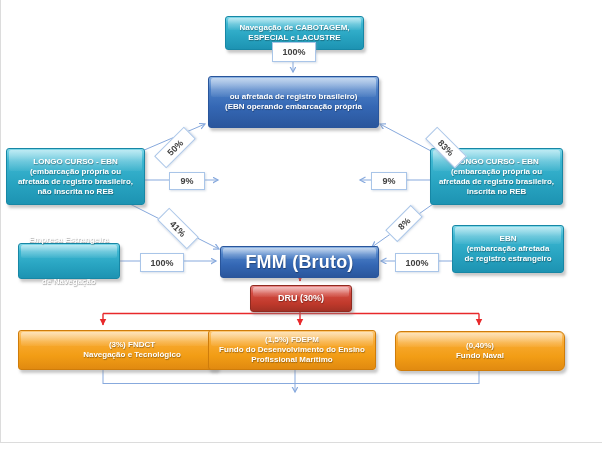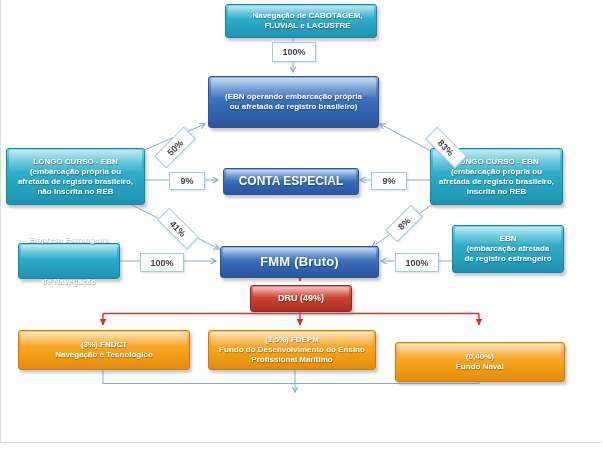--- a/index.html
+++ b/index.html
@@ -34,21 +34,21 @@
     border:1px solid #29559b; font-weight:bold;
   }
   .red {
     background:linear-gradient(to bottom,#ea8a8a 0%,#d24a40 30%,#c0392b 70%,#a33125 100%);
     border:1px solid #8f2a20; font-weight:bold; font-size:9px;
   }
   .orange {
     background:linear-gradient(to bottom,#fdc978 0%,#f8a930 28%,#f29d15 65%,#e18a10 100%);
     border:1px solid #cf7c0a; font-weight:bold; font-size:8px;
   }
-  .title-lg { font-size:13px; letter-spacing:0.2px; }
+  .title-lg { font-size:18px; letter-spacing:0.2px; }
   .title-md { font-size:12px; }
   .sub-sm { font-size:8px; }
   .pct {
     position:absolute; z-index:3; background:#fff; border:1px solid #a9c5e8;
     color:#404040; font-size:9px; font-weight:bold;
     display:flex; align-items:center; justify-content:center;
     box-shadow:1px 1px 2px rgba(140,160,190,0.35);
   }
   .rot45  { transform:rotate(45deg); }
   .rotm45 { transform:rotate(-45deg); }
@@ -81,40 +81,37 @@
     <path d="M103,368 L103,384 M479,368 L479,384 M103,383.5 L479,383.5" stroke="#87a9dd" stroke-width="1" fill="none"></path>
     <path d="M295,368 L295,392" stroke="#87a9dd" stroke-width="1" fill="none" marker-end="url(#ab)"></path>
 
     <path d="M300,277 L300,281" stroke="#e8292b" stroke-width="2" fill="none" marker-end="url(#ar)"></path>
     <path d="M300,310 L300,313.5 M103,313.5 L479,313.5" stroke="#e8292b" stroke-width="1.4" fill="none"></path>
     <path d="M103,313.5 L103,325" stroke="#e8292b" stroke-width="1.4" fill="none" marker-end="url(#ar)"></path>
     <path d="M300,313.5 L300,325" stroke="#e8292b" stroke-width="1.4" fill="none" marker-end="url(#ar)"></path>
     <path d="M479,313.5 L479,325" stroke="#e8292b" stroke-width="1.4" fill="none" marker-end="url(#ar)"></path>
   </svg>
 
-  <div class="box teal" style="left:225px; top:4px; width:137px; height:32px;padding-left:13px;">
+  <div class="box teal" style="left:225px; top:16px; width:137px; height:32px;">
     <span>Navegação de CABOTAGEM,</span>
-    <span>FLUVIAL e LACUSTRE</span>
+    <span>ESPECIAL e LACUSTRE</span>
   </div>
 
   <div class="box blue" style="left:208px; top:76px; width:169px; height:50px;">
+    <span class="sub-sm">ou afretada de registro brasileiro)</span>
     <span class="sub-sm">(EBN operando embarcação própria</span>
-    <span class="sub-sm">ou afretada de registro brasileiro)</span>
   </div>
 
   <div class="box teal" style="left:6px; top:148px; width:137px; height:55px;">
     <span>LONGO CURSO - EBN</span>
     <span>(embarcação própria ou</span>
     <span>afretada de registro brasileiro,</span>
     <span>não inscrita no REB</span>
   </div>
 
-  <div class="box blue" style="left:223px; top:168px; width:134px; height:25px;">
-    <span class="title-md">CONTA ESPECIAL</span>
-  </div>
 
   <div class="box teal" style="left:430px; top:148px; width:131px; height:55px;">
     <span>LONGO CURSO - EBN</span>
     <span>(embarcação própria ou</span>
     <span>afretada de registro brasileiro,</span>
     <span>inscrita no REB</span>
   </div>
 
   <div class="box teal" style="left:18px; top:243px; width:100px; height:34px;gap:32px;">
     <span>Empresa Estrangeira</span>
@@ -125,35 +122,35 @@
     <span class="title-lg">FMM (Bruto)</span>
   </div>
 
   <div class="box teal" style="left:452px; top:225px; width:110px; height:46px;">
     <span>EBN</span>
     <span>(embarcação afretada</span>
     <span>de registro estrangeiro</span>
   </div>
 
   <div class="box red" style="left:250px; top:285px; width:100px; height:25px;">
-    <span>DRU (49%)</span>
+    <span>DRU (30%)</span>
   </div>
 
-  <div class="box orange" style="left:18px; top:330px; width:170px; height:38px;">
+  <div class="box orange" style="left:18px; top:330px; width:170px; height:38px;padding-left:28px;">
     <span>(3%) FNDCT</span>
     <span>Navegação e Tecnológico</span>
   </div>
 
   <div class="box orange" style="left:208px; top:330px; width:166px; height:38px;">
     <span>(1,5%) FDEPM</span>
     <span>Fundo do Desenvolvimento do Ensino</span>
     <span>Profissional Marítimo</span>
   </div>
 
-  <div class="box orange" style="left:395px; top:342px; width:168px; height:38px;">
+  <div class="box orange" style="left:395px; top:331px; width:168px; height:38px;border-radius:6px;">
     <span>(0,40%)</span>
     <span>Fundo Naval</span>
   </div>
 
 
   <div class="pct" style="left:272px; top:42px; width:42px; height:18px;">100%</div>
   <div class="pct rotm45" style="left:154px; top:139px; width:40px; height:15px;">50%</div>
   <div class="pct rot45" style="left:425px; top:139px; width:40px; height:15px;">83%</div>
   <div class="pct" style="left:169px; top:172px; width:34px; height:16px;">9%</div>
   <div class="pct" style="left:371px; top:172px; width:34px; height:16px;">9%</div>

